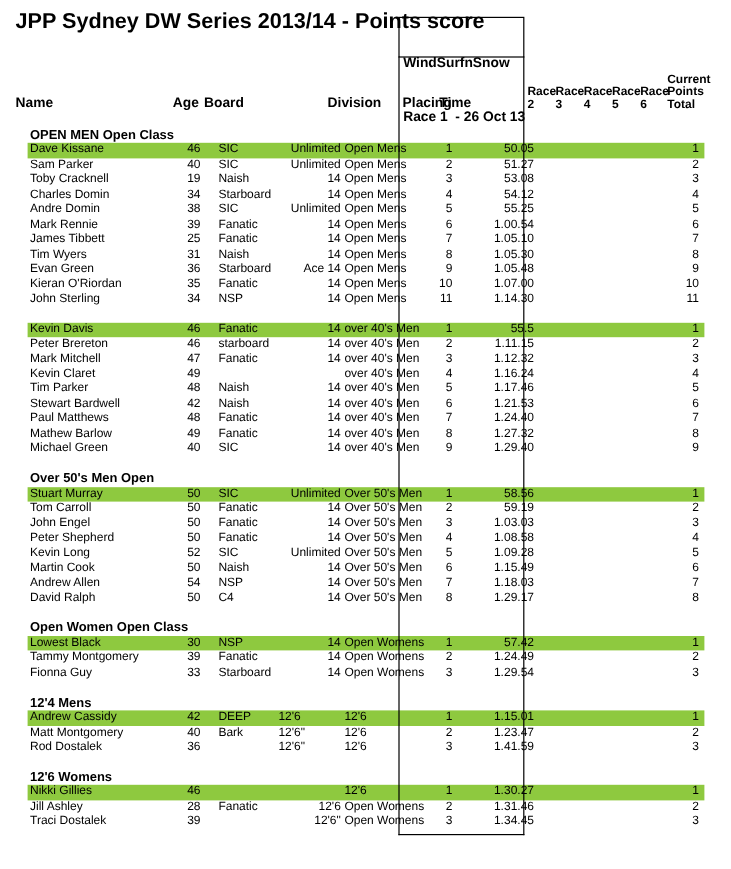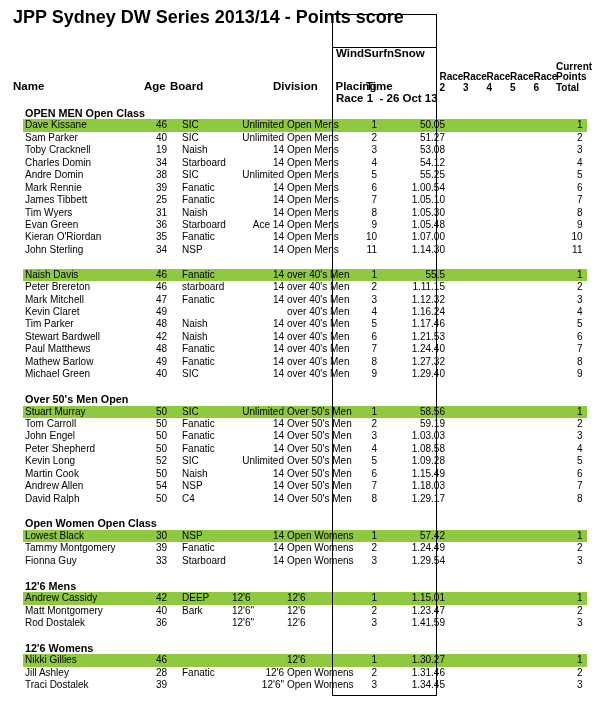--- a/index.html
+++ b/index.html
@@ -271,21 +271,21 @@
     <div class="cell c-race"></div>
     <div class="cell c-race"></div>
     <div class="cell c-race"></div>
     <div class="cell c-total">11</div>
   </div>
 
   <div class="row"></div>
 
 
   <div class="row hl">
-    <div class="cell c-name">Naish Davis</div>
+    <div class="cell c-name">Kevin Davis</div>
     <div class="cell c-age">46</div>
     <div class="cell c-board">Fanatic</div>
     <div class="cell c-size">14</div>
     <div class="cell c-div">over 40's Men</div>
     <div class="cell c-placing">1</div>
     <div class="cell c-time">55.5</div>
     <div class="cell c-race"></div>
     <div class="cell c-race"></div>
     <div class="cell c-race"></div>
     <div class="cell c-race"></div>
@@ -585,21 +585,21 @@
     <div class="cell c-race"></div>
     <div class="cell c-race"></div>
     <div class="cell c-race"></div>
     <div class="cell c-race"></div>
     <div class="cell c-total">3</div>
   </div>
 
   <div class="row"></div>
 
   <div class="row section">
-    <div class="cell c-name">12'6 Mens</div>
+    <div class="cell c-name">12'4 Mens</div>
   </div>
 
   <div class="row hl">
     <div class="cell c-name">Andrew Cassidy</div>
     <div class="cell c-age">42</div>
     <div class="cell c-board">DEEP</div>
     <div class="cell c-size left">12'6</div>
     <div class="cell c-div">12'6</div>
     <div class="cell c-placing">1</div>
     <div class="cell c-time">1.15.01</div>

